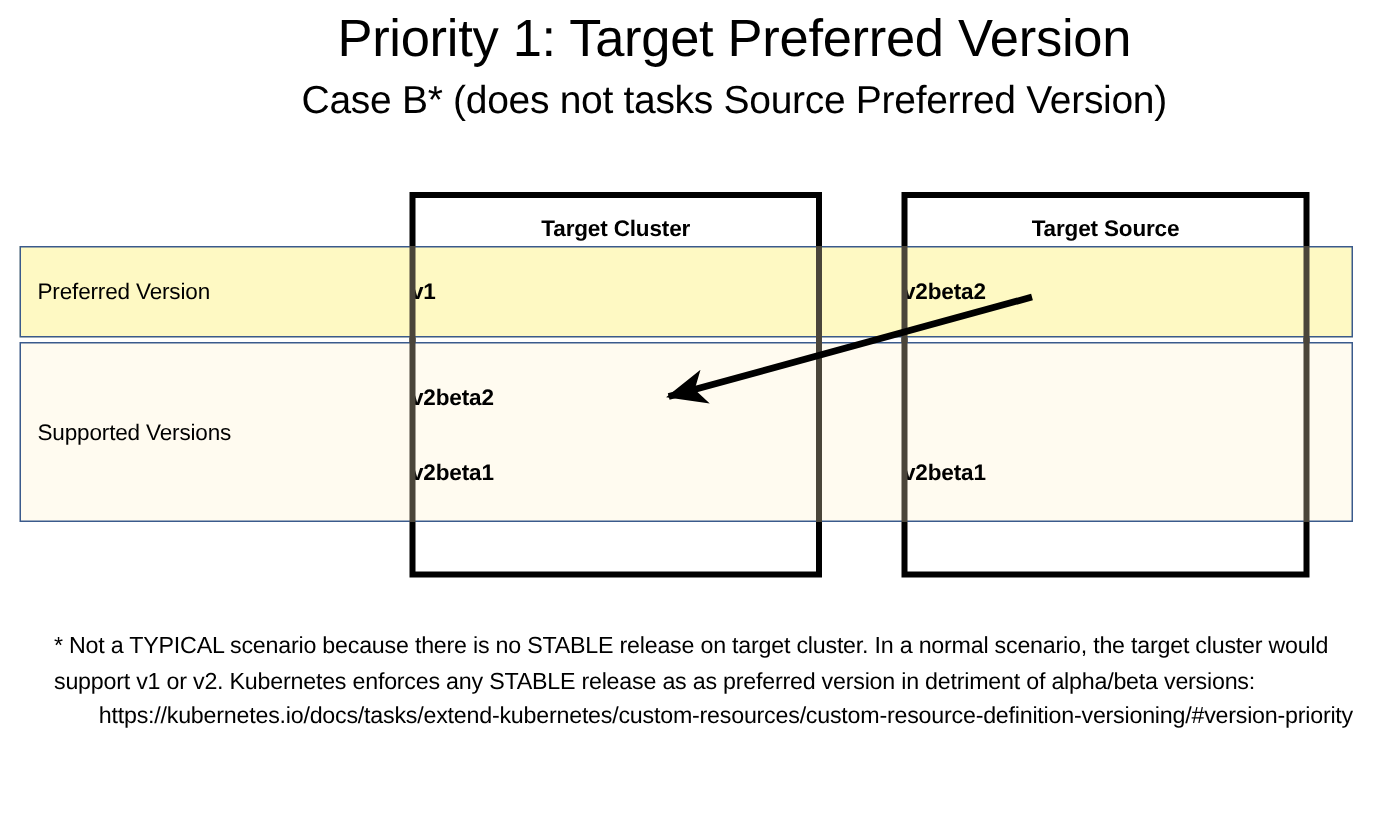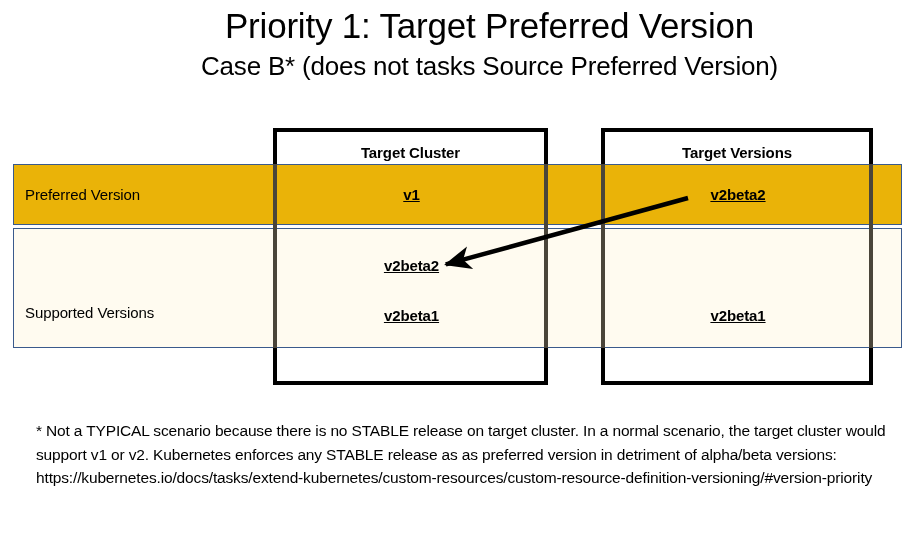--- a/index.html
+++ b/index.html
@@ -89,31 +89,29 @@
   .row-label {
     position: absolute;
     left: 11px;
     font-size: 15px;
     font-weight: 400;
     letter-spacing: -0.1px;
     color: #000000;
     white-space: nowrap;
   }
   #row-preferred .row-label { top: 21px; }
-  #row-supported .row-label { top: 51px; margin-top: 24px; }
+  #row-supported .row-label { top: 51px; }
 
   
   .cell-value {
     position: absolute;
-    text-align: center;
     font-size: 15px;
     font-weight: bold;
     letter-spacing: -0.1px;
     white-space: nowrap;
-    text-decoration: underline;
   }
   .col-source { left: 260px; width: 275px; }
   .col-target { left: 588px; width: 272px; }
 
   #val-source-preferred { top: 21px; }
   #val-target-preferred { top: 21px; }
   #val-source-supported-1 { top: 28px; }
   #val-source-supported-2 { top: 78px; }
   #val-target-supported-1 { top: 78px; }
 
@@ -148,40 +146,41 @@
     width: 866px;
     font-size: 15.5px;
     line-height: 23.5px;
     letter-spacing: -0.15px;
     color: #000000;
     margin-left: 11px;
   }
   #footnote-url {
     display: block;
     word-break: break-all;
+    text-align: right;
   }
 </style>
 </head>
 <body>
 
 <div id="title-block">
   <div id="main-title">Priority 1: Target Preferred Version</div>
   <div id="sub-title">Case B* (does not tasks Source Preferred Version)</div>
 </div>
 
 <div id="diagram">
 
   <div class="cluster-box" id="cluster-box-source" style="border-color: rgb(0, 0, 0);">
     <div class="cluster-header">Target Cluster</div>
   </div>
   <div class="cluster-box" id="cluster-box-target" style="border-color: rgb(0, 0, 0);">
-    <div class="cluster-header">Target Versions</div>
-  </div>
-
-  <div class="row-band" id="row-preferred" style="background: #eab308; border-color: rgb(58, 90, 140);">
+    <div class="cluster-header">Target Source</div>
+  </div>
+
+  <div class="row-band" id="row-preferred" style="background: #fef9c3; border-color: rgb(58, 90, 140);">
     <div class="row-label">Preferred Version</div>
     <div class="cell-value col-source" id="val-source-preferred">v1</div>
     <div class="cell-value col-target" id="val-target-preferred">v2beta2</div>
   </div>
 
   <div class="row-band" id="row-supported" style="background: rgb(255, 251, 240); border-color: rgb(58, 90, 140);">
     <div class="row-label">Supported Versions</div>
     <div class="cell-value col-source" id="val-source-supported-1">v2beta2</div>
     <div class="cell-value col-source" id="val-source-supported-2">v2beta1</div>
     <div class="cell-value col-target" id="val-target-supported-1">v2beta1</div>

